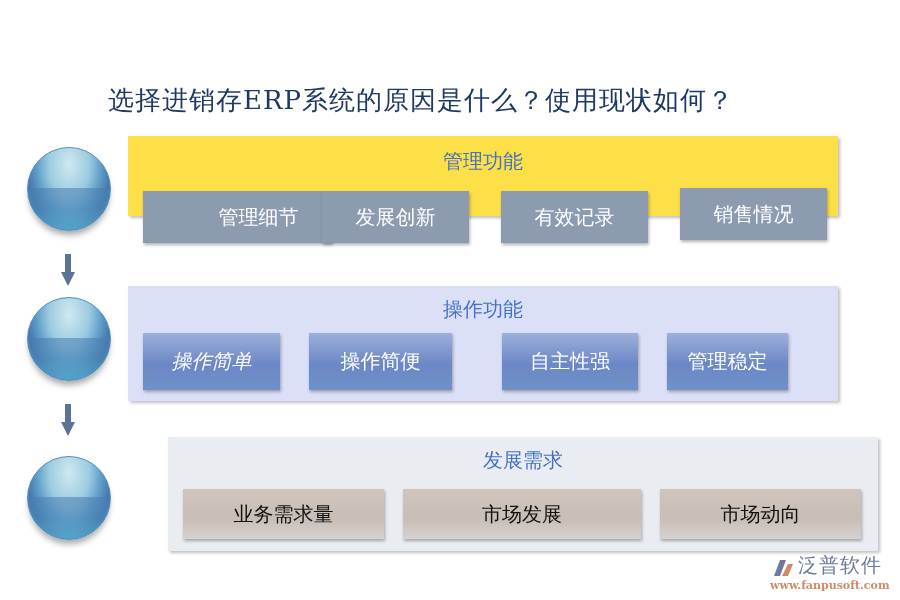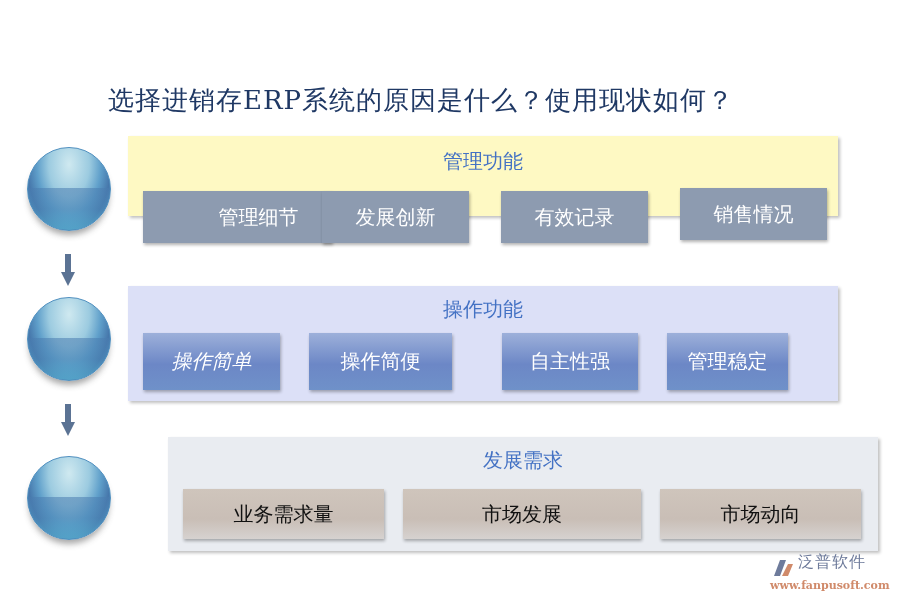--- a/index.html
+++ b/index.html
@@ -18,21 +18,21 @@
                  border-left:7px solid transparent; border-right:7px solid transparent; border-top:14px solid #5b7394; }
   .panel { position:absolute; left:128px; width:710px; box-shadow: 2px 2px 3px rgba(0,0,0,0.25); }
   .panel-title { position:absolute; left:0; width:100%; text-align:center; font-size:20px; color:#4472c4; }
   .btn { position:absolute; height:52px; display:flex; align-items:center; justify-content:center;
          font-size:20px; box-shadow: 1px 2px 3px rgba(0,0,0,0.3); cursor:pointer; }
   .btn-gray { background:#8d9bb0; color:#ffffff; }
   .btn-blue { background:linear-gradient(#9db0da 0%, #6c87c6 55%, #6f91c9 100%); color:#ffffff; }
   .btn-tan { background:linear-gradient(#cfc5bc 0%, #c9beb6 60%, #d6d2d0 100%); color:#111111; }
   .logo { position:absolute; left:770px; top:552px; width:125px; height:45px; }
   .logo-mark { position:absolute; left:2px; top:4px; width:22px; height:22px; }
-  .logo-text { position:absolute; left:28px; top:0; font-size:16px; color:#6e7b9b; font-family:"DejaVu Sans", sans-serif; letter-spacing:1px; }
+  .logo-text { position:absolute; left:28px; top:0; font-size:20px; color:#6e7b9b; font-family:"DejaVu Sans", sans-serif; letter-spacing:1px; }
   .logo-url { position:absolute; left:0; top:27px; font-size:11px; color:#d08a6a; font-family:"DejaVu Serif", serif; font-weight:bold; }
 </style>
 </head>
 <body>
 
 <div class="title">选择进销存ERP系统的原因是什么？使用现状如何？</div>
 
 <div class="sphere" style="top:147px;">
     <div class="wave"></div>
   </div>
@@ -44,21 +44,21 @@
     <div class="wave"></div>
   </div>
 <div class="arrow" style="top:404px;">
     <div class="shaft"></div>
     <div class="head"></div>
   </div>
 <div class="sphere" style="top:456px;">
     <div class="wave"></div>
   </div>
 
-<div class="panel" style="top:136px; height:80px; background:#fef9c3;">
+<div class="panel" style="top:136px; height:80px; background:#fde047;">
   <div class="panel-title" style="top:12px;">管理功能</div>
   <div class="btn btn-gray" style="left:15px; top:55px; width:147px;padding-left:42px;">管理细节</div>
   <div class="btn btn-gray" style="left:194px; top:55px; width:147px;">发展创新</div>
   <div class="btn btn-gray" style="left:373px; top:55px; width:147px;">有效记录</div>
   <div class="btn btn-gray" style="left:552px; top:52px; width:147px;">销售情况</div>
 </div>
 
 <div class="panel" style="top:286px; height:115px; background:#dce0f7;">
   <div class="panel-title" style="top:10px;">操作功能</div>
   <div class="btn btn-blue" style="left:15px; top:47px; width:137px; height:57px;font-style:italic;">操作简单</div>

